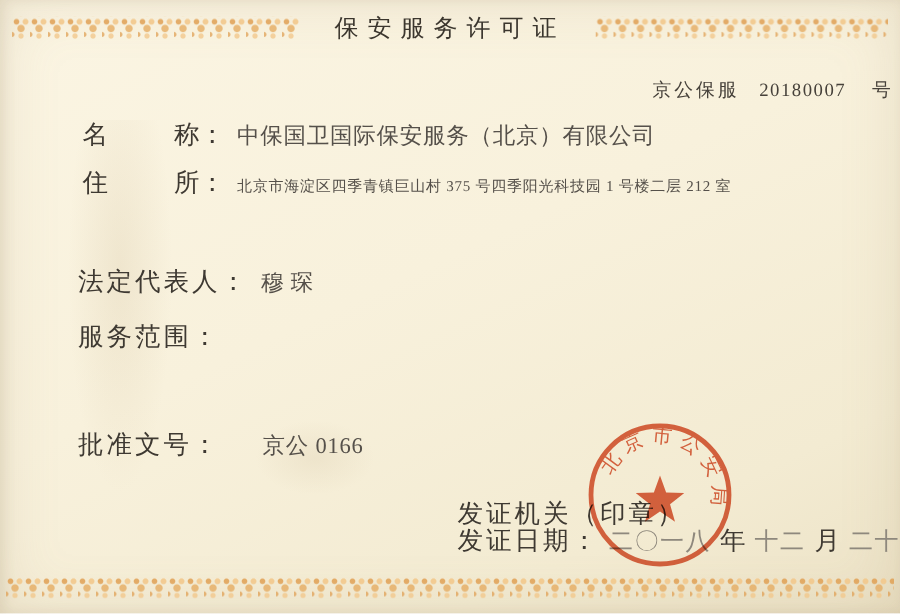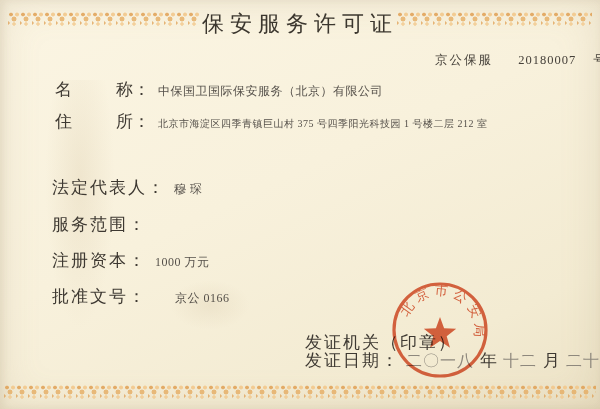--- a/index.html
+++ b/index.html
@@ -23,33 +23,33 @@
       radial-gradient(circle at 6px 8px, rgba(229,172,98,.8) 2.1px, rgba(229,172,98,0) 2.8px),
       radial-gradient(circle at 0px 12px, rgba(224,160,84,.75) 1.3px, rgba(224,160,84,0) 2px),
       radial-gradient(circle at 6px 13px, rgba(242,200,140,.8) 1.4px, rgba(242,200,140,0) 2.1px);
     background-size:12px 15px;
   }
   .band-top-left{left:8px;top:11px;width:192px;}
   .band-top-right{left:397px;top:11px;width:195px;}
   .band-bottom{left:4px;top:384px;width:592px;}
   .title{
     position:absolute;left:0;top:9px;width:100%;text-align:center;
-    font-size:22px;letter-spacing:6px;color:#3b362e;font-weight:500;
+    font-size:16px;letter-spacing:6px;color:#3b362e;font-weight:500;
   }
   .license-line{
     position:absolute;left:435px;top:52px;font-size:12.5px;color:#46413a;white-space:nowrap;
   }
   .license-line .lp{letter-spacing:2px;}
-  .license-line .num{margin-left:22px;letter-spacing:1px;}
+  .license-line .num{margin-left:10px;letter-spacing:1px;}
   .license-line .suf{margin-left:14px;}
   .row{position:absolute;display:flex;align-items:baseline;white-space:nowrap;}
   .lab{font-size:17px;color:#3e3932;letter-spacing:2px;}
   .lab-sp{display:inline-flex;justify-content:space-between;width:78px;letter-spacing:0;}
   .colon{font-size:17px;color:#3e3932;}
-  .val{font-size:12px;color:#55504a;margin-left:8px;letter-spacing:.5px;}
+  .val{font-size:15px;color:#55504a;margin-left:8px;letter-spacing:.5px;}
   .r-name{left:55px;top:78px;}
   .r-addr{left:55px;top:110px;}
   .r-addr .val{font-size:10px;}
   .r-legal{left:52px;top:176px;}
   .r-scope{left:52px;top:213px;text-align:right;}
   .r-capital{left:52px;top:249px;}
   .r-approval{left:52px;top:285px;gap:20px;}
   .r-issuer{left:305px;top:331px;}
   .r-date{left:305px;top:349px;text-align:right;}
   .fill-in{font-size:16px;color:#8e887d;letter-spacing:1px;}
@@ -97,24 +97,20 @@
 
   <div class="row r-legal">
     <span class="lab">法定代表人：</span>
     <span class="val">穆 琛</span>
   </div>
 
   <div class="row r-scope">
     <span class="lab">服务范围：</span>
   </div>
 
-  <div class="row r-capital">
-    <span class="lab">注册资本：</span>
-    <span class="val">1000 万元</span>
-  </div>
 
   <div class="row r-approval">
     <span class="lab">批准文号：</span>
     <span class="val">京公 0166</span>
   </div>
 
   <div class="row r-issuer">
     <span class="lab">发证机关（印章）</span>
   </div>
 

